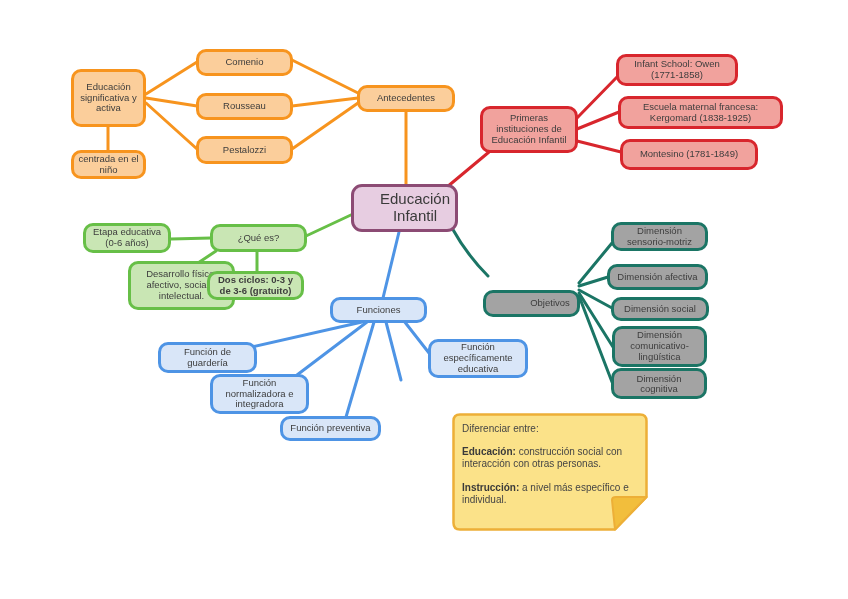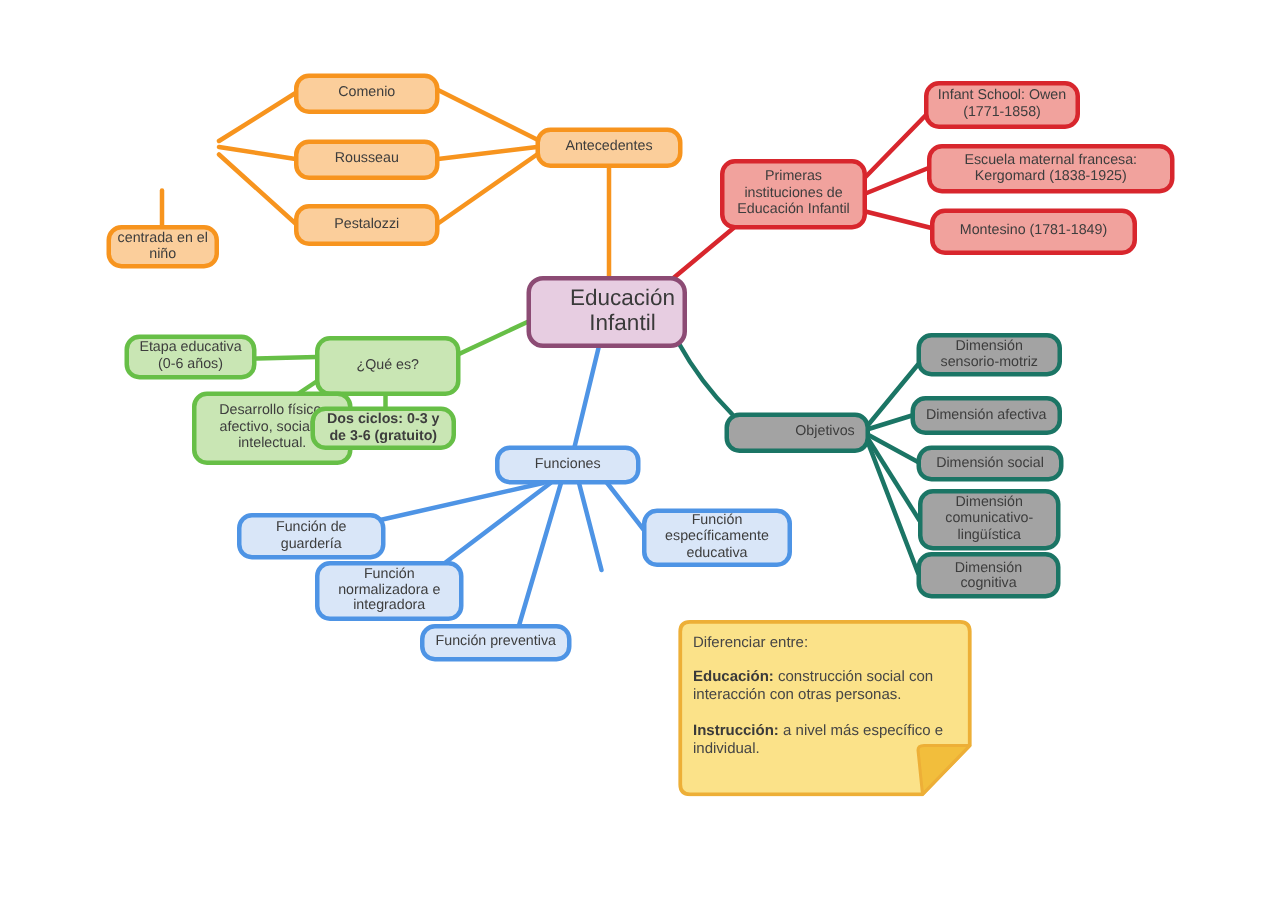--- a/index.html
+++ b/index.html
@@ -21,32 +21,32 @@
   .purple{border-color:#8C4B74;background:#E7CDE1;}
 
   #n-edu-significativa{left:71px;top:69px;width:75px;height:58px;}
   #n-centrada{left:71px;top:150px;width:75px;height:29px;}
   #n-comenio{left:196px;top:49px;width:97px;height:27px;text-align:center;}
   #n-rousseau{left:196px;top:93px;width:97px;height:27px;text-align:right;}
   #n-pestalozzi{left:196px;top:136px;width:97px;height:28px;}
   #n-antecedentes{left:357px;top:85px;width:98px;height:27px;}
 
   #n-primeras{left:480px;top:106px;width:98px;height:47px;}
-  #n-owen{left:616px;top:54px;width:104px;height:32px;justify-content:flex-end;}
+  #n-owen{left:616px;top:54px;width:122px;height:32px;justify-content:flex-end;}
   #n-kergomard{left:618px;top:96px;width:165px;height:33px;}
   #n-montesino{left:620px;top:139px;width:138px;height:31px;}
 
   #n-center{left:351px;top:184px;width:107px;height:48px;font-size:15px;border-radius:11px;color:#3a3a3a;padding-left:24px;}
 
   #n-etapa{left:83px;top:223px;width:88px;height:30px;}
-  #n-que-es{left:210px;top:224px;width:97px;height:40px;}
+  #n-que-es{left:210px;top:224px;width:97px;height:28px;}
   #n-desarrollo{left:92px;top:261px;width:107px;height:49px;margin-left:36px;}
   #n-ciclos{left:207px;top:271px;width:97px;height:29px;font-weight:bold;}
 
-  #n-objetivos{left:483px;top:275px;width:97px;height:27px;padding-left:40px;}
+  #n-objetivos{left:483px;top:290px;width:97px;height:27px;padding-left:40px;}
   #n-dim-sensorio{left:611px;top:222px;width:97px;height:29px;}
   #n-dim-afectiva{left:607px;top:264px;width:101px;height:26px;}
   #n-dim-social{left:611px;top:297px;width:98px;height:24px;}
   #n-dim-comunicativa{left:612px;top:326px;width:95px;height:41px;}
   #n-dim-cognitiva{left:611px;top:368px;width:96px;height:31px;align-items:flex-end;}
 
   #n-funciones{left:330px;top:297px;width:97px;height:26px;}
   #n-guarderia{left:158px;top:342px;width:99px;height:31px;}
   #n-normalizadora{left:210px;top:374px;width:99px;height:40px;}
   #n-preventiva{left:280px;top:416px;width:101px;height:25px;}
@@ -106,20 +106,23 @@
     <g stroke="#4E94E5">
       <line x1="399" y1="232" x2="383" y2="298"></line>
       <line x1="362" y1="322" x2="252" y2="347"></line>
       <line x1="367" y1="322" x2="297" y2="375"></line>
       <line x1="374" y1="322" x2="346" y2="417"></line>
       <line x1="386" y1="322" x2="401" y2="380"></line>
       <line x1="404" y1="321" x2="429" y2="353"></line>
     </g>
   </svg>
 
+  <div class="node orange" id="n-edu-significativa">
+    <span>Educación significativa y activa</span>
+  </div>
   <div class="node orange" id="n-centrada">
     <span>centrada en el niño</span>
   </div>
   <div class="node orange" id="n-comenio">
     <span>Comenio</span>
   </div>
   <div class="node orange" id="n-rousseau">
     <span>Rousseau</span>
   </div>
   <div class="node orange" id="n-pestalozzi">

